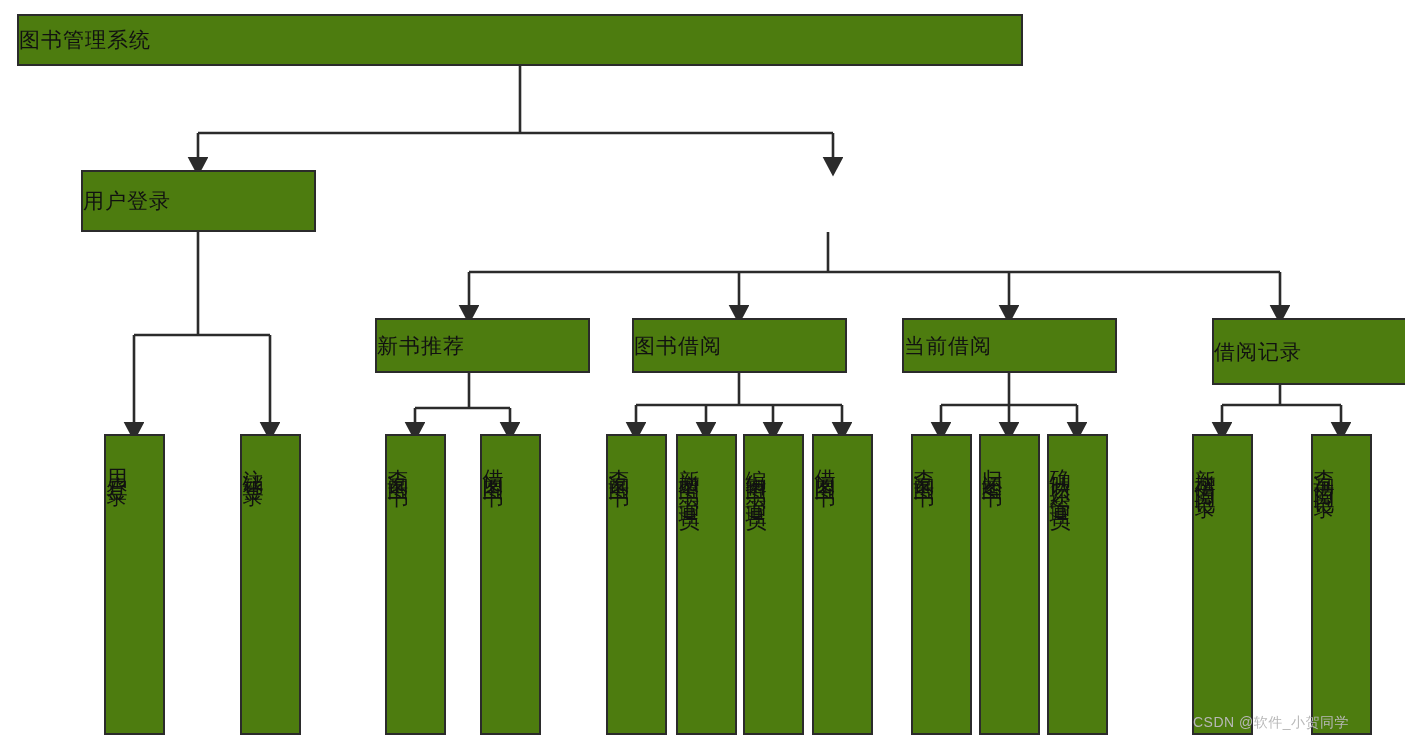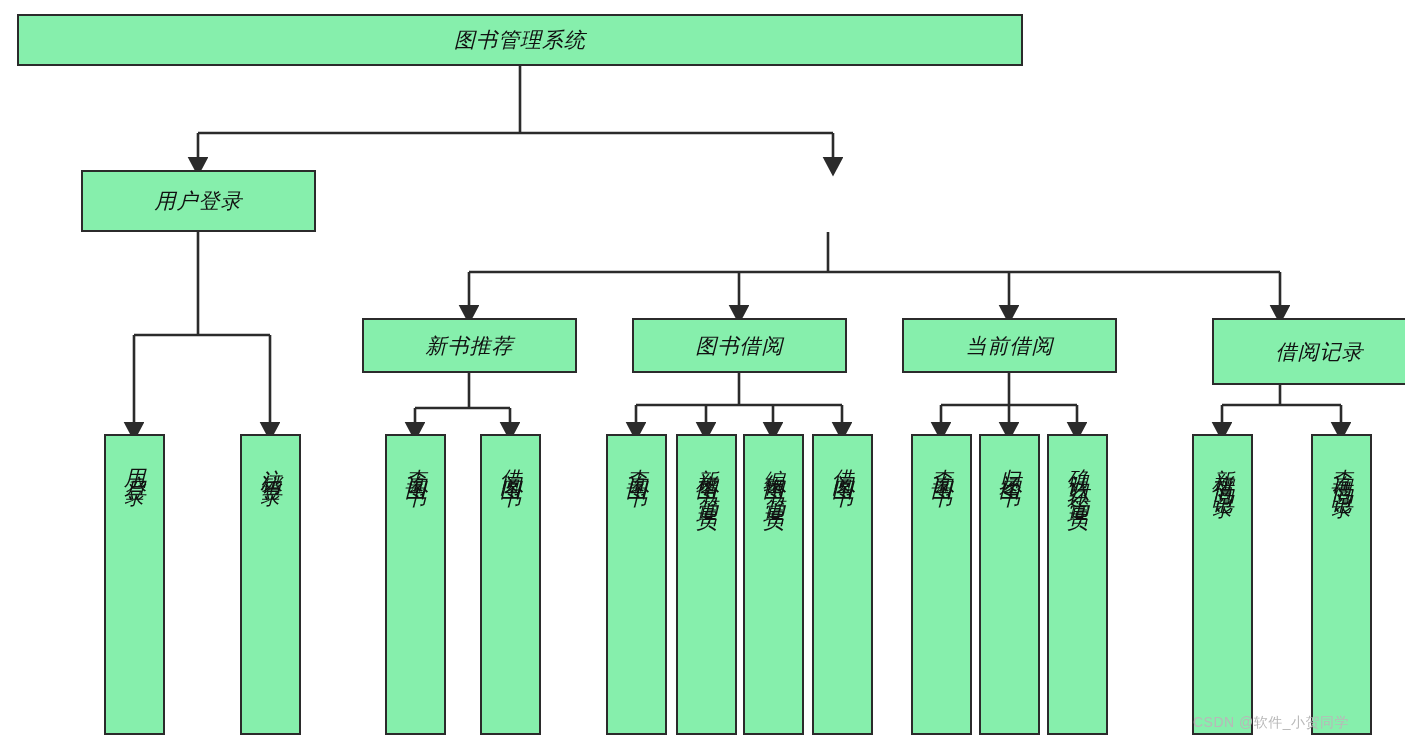--- a/index.html
+++ b/index.html
@@ -14,26 +14,25 @@
     background:#ffffff;
   }
   #edges{
     position:absolute;left:0;top:0;width:1405px;height:747px;
     pointer-events:none;
   }
   .node{
     position:absolute;
     box-sizing:border-box;
     border:2.2px solid #2b2b2b;
-    background:#86efac;
+    background:#4d7c0f;
     display:flex;
     align-items:center;
-    justify-content:center;
+    justify-content:flex-start;
     color:#111111;
-    font-style:italic;
   }
   .node-h .label{
     font-size:21px;
     letter-spacing:1px;
     line-height:1.2;
     white-space:nowrap;
   }
   .node-v{
     align-items:flex-start;
     padding-top:16px;
@@ -112,21 +111,21 @@
   </svg>
 
   <div class="node node-h" style="left:17px;top:14px;width:1006px;height:52px;">
     <span class="label">图书管理系统</span>
   </div>
 
   <div class="node node-h" style="left:81px;top:170px;width:235px;height:62px;">
     <span class="label">用户登录</span>
   </div>
 
-  <div class="node node-h" style="left:362px;top:318px;width:215px;height:55px;">
+  <div class="node node-h" style="left:375px;top:318px;width:215px;height:55px;">
     <span class="label">新书推荐</span>
   </div>
   <div class="node node-h" style="left:632px;top:318px;width:215px;height:55px;">
     <span class="label">图书借阅</span>
   </div>
   <div class="node node-h" style="left:902px;top:318px;width:215px;height:55px;">
     <span class="label">当前借阅</span>
   </div>
   <div class="node node-h" style="left:1212px;top:318px;width:215px;height:67px;">
     <span class="label">借阅记录</span>

